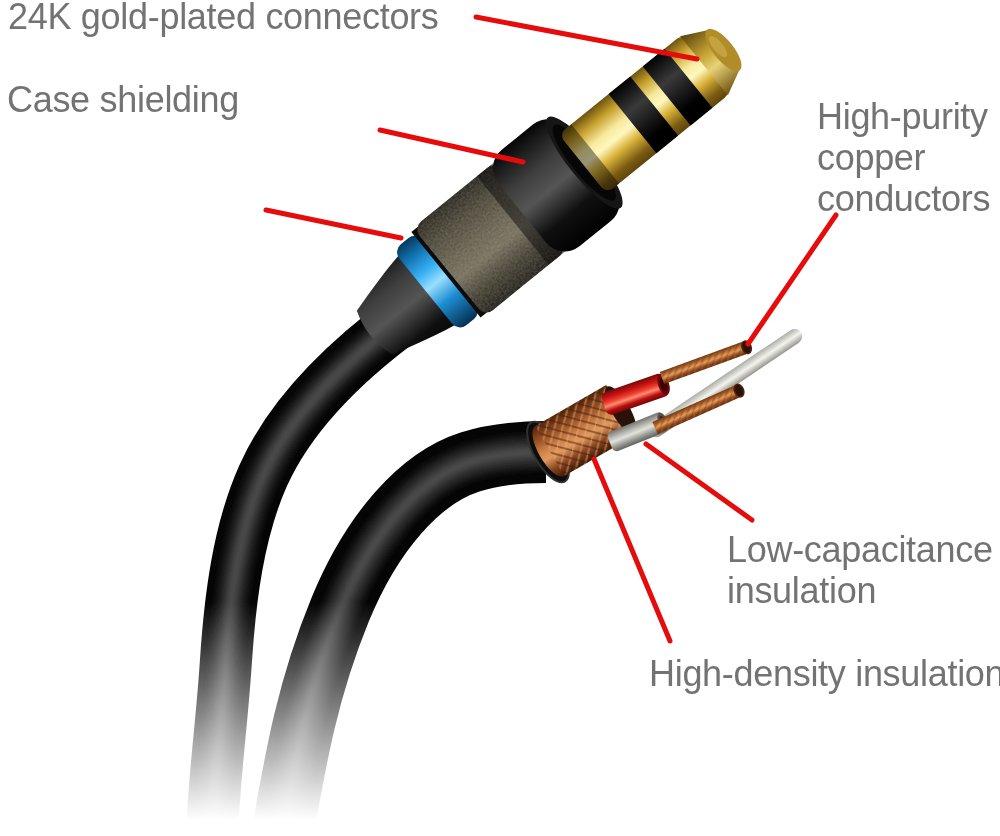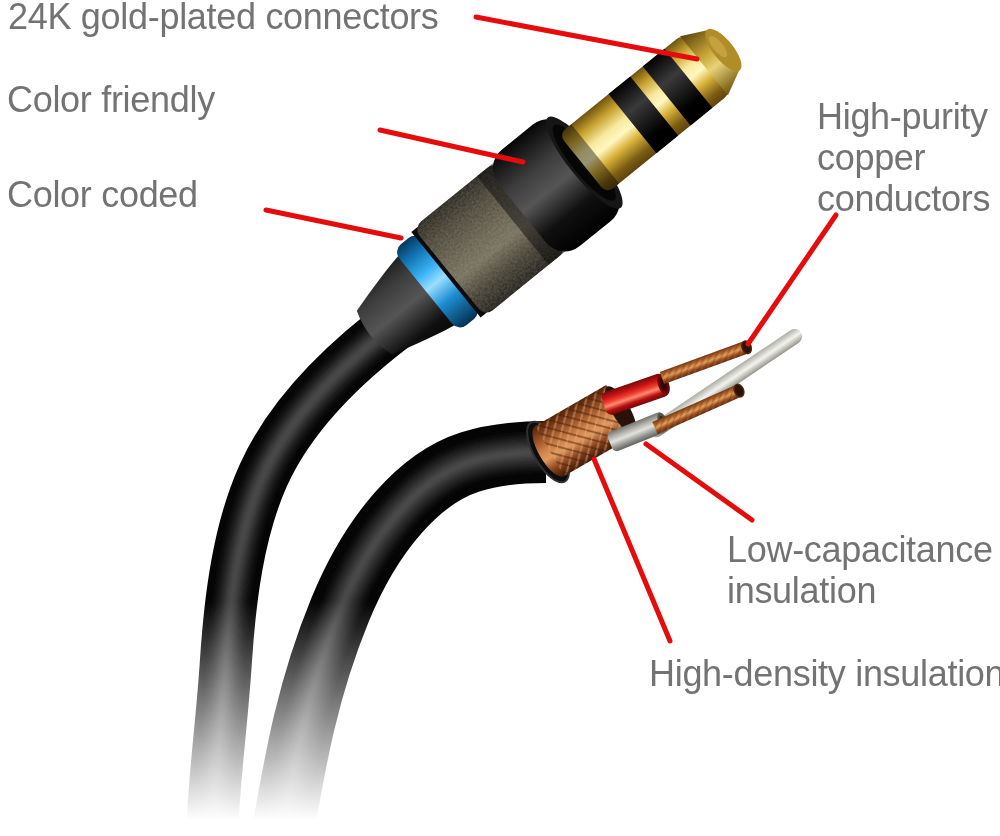--- a/index.html
+++ b/index.html
@@ -229,22 +229,21 @@
       <line x1="380" y1="130" x2="523" y2="162"></line>
       <line x1="266" y1="210" x2="401" y2="238"></line>
       <line x1="836" y1="215" x2="748" y2="344"></line>
       <line x1="646" y1="444" x2="752" y2="520"></line>
       <line x1="594" y1="459" x2="670" y2="641"></line>
     </g>
   </svg>
 
   <div class="callout nowrap" style="left:8px;  top:-4px;">24K gold-plated connectors</div>
 
-  <div class="callout nowrap" style="left:7px;  top:79px;">Color friendly</div>
-
-  <div class="callout nowrap" style="left:7px;  top:174px;">Color coded</div>
+  <div class="callout nowrap" style="left:7px;  top:79px;">Case shielding</div>
+
 
   <div class="callout" style="left:817px; top:96px; width:185px;">High-purity copper conductors</div>
 
   <div class="callout" style="left:727px; top:529px; width:280px;">Low-capacitance insulation</div>
 
   <div class="callout nowrap" style="left:649px; top:653px;">High-density insulation</div>
 </div>
 
 </body></html>

